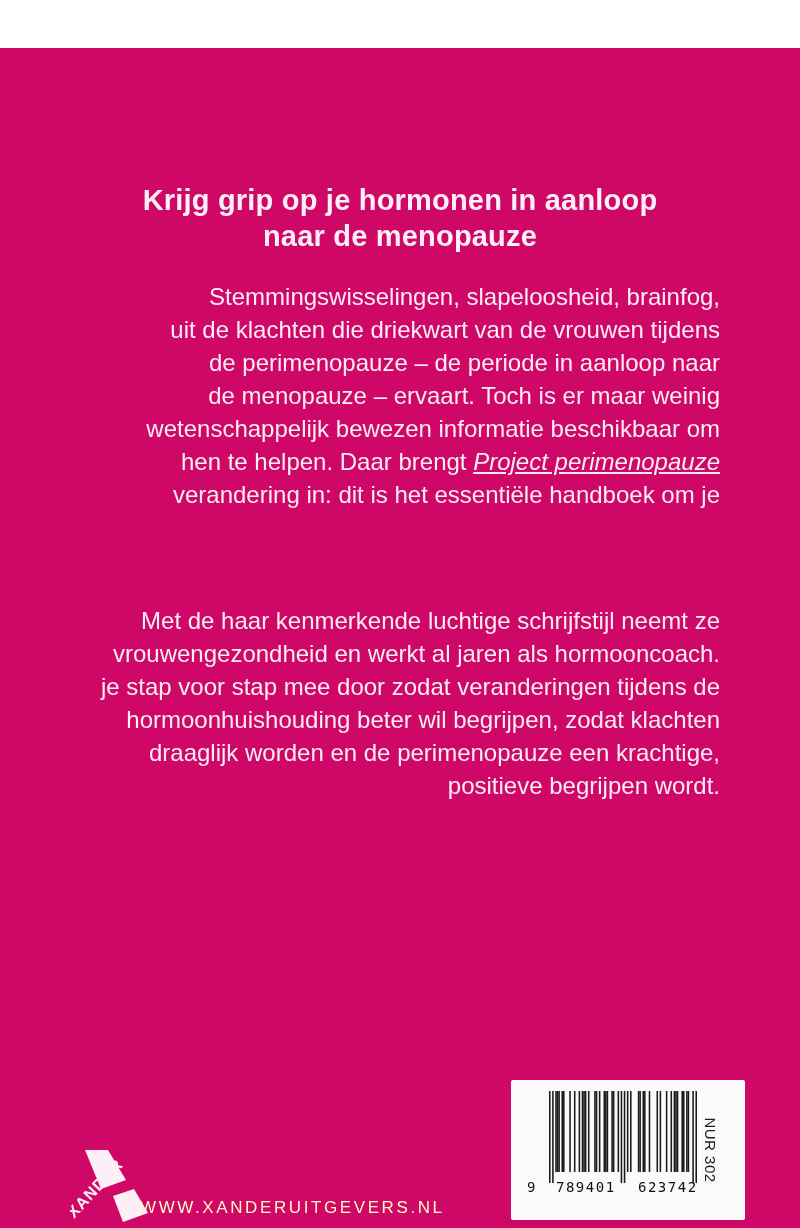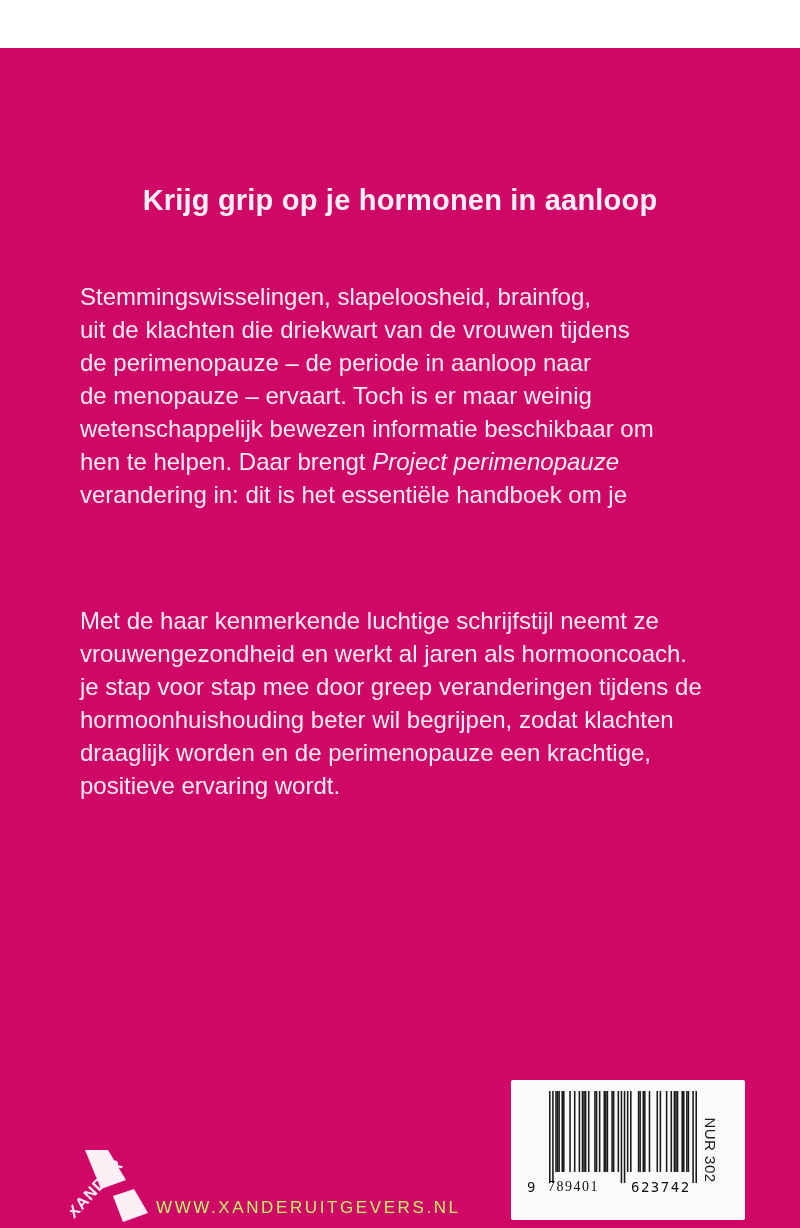--- a/index.html
+++ b/index.html
@@ -13,83 +13,84 @@
   }
   .tagline{
     position:absolute;left:0;top:134px;width:800px;
     text-align:center;
     color:#fdeff6;
     font-size:29px;font-weight:700;line-height:36px;
     letter-spacing:.2px;
   }
   .bodytext{
     position:absolute;left:80px;width:640px;
-    text-align:left;
+    text-align:right;
     color:#fcecf4;
     font-size:24px;font-weight:500;line-height:33px;
   }
   .synopsis{top:232px;}
   .author-bio{top:556px;}
   .bodytext .line{height:33px;white-space:nowrap;}
-  .italic{font-style:italic;}
+  .italic{font-style:italic;text-decoration:underline;}
   
   .barcode-panel{
     position:absolute;left:511px;top:1032px;
     width:234px;height:140px;
     background:#fafafa;border-radius:2px;
   }
   .barcode-bars{position:absolute;left:38px;top:11px;}
   .bc-digit{
     position:absolute;top:97px;
     font-family:"DejaVu Sans Mono", monospace;
     font-size:14px;color:#111;line-height:20px;
   }
   .bc-first{left:16px;}
-  .bc-left{left:37px;letter-spacing:1.5px;font-family:Liberation Serif, serif;}
-  .bc-right{left:120px;letter-spacing:1.5px;}
+  .bc-left{left:45px;letter-spacing:1.5px;}
+  .bc-right{left:127px;letter-spacing:1.5px;}
   .nur-label{
     position:absolute;top:50%;right:2px;
     transform:translateY(-50%) rotate(90deg);
     font-size:15px;color:#1c1c1c;letter-spacing:.5px;
     white-space:nowrap;
   }
   
   .publisher-logo{position:absolute;left:70px;top:1101px;}
   .website-url{
-    position:absolute;left:156px;top:1150px;
-    color:#bef264;font-size:17px;letter-spacing:2.6px;
+    position:absolute;left:140px;top:1150px;
+    color:#fef9c3;font-size:17px;letter-spacing:2.6px;
     font-weight:400;white-space:nowrap;
   }
 </style>
 </head>
 <body>
 
 <div class="cover">
 
   <div class="tagline">
     <div>Krijg grip op je hormonen in aanloop</div>
+    <div>naar de menopauze</div>
   </div>
 
   <div class="bodytext synopsis">
     <div class="line">Stemmingswisselingen, slapeloosheid, brainfog,</div>
     <div class="line">uit de klachten die driekwart van de vrouwen tijdens</div>
     <div class="line">de perimenopauze – de periode in aanloop naar</div>
     <div class="line">de menopauze – ervaart. Toch is er maar weinig</div>
     <div class="line">wetenschappelijk bewezen informatie beschikbaar om</div>
     <div class="line"><span>hen te helpen. Daar brengt </span><span class="italic">Project perimenopauze</span></div>
     <div class="line">verandering in: dit is het essentiële handboek om je</div>
   </div>
 
   <div class="bodytext author-bio">
     <div class="line">Met de haar kenmerkende luchtige schrijfstijl neemt ze</div>
     <div class="line">vrouwengezondheid en werkt al jaren als hormooncoach.</div>
-    <div class="line">je stap voor stap mee door greep veranderingen tijdens de</div>
+    <div class="line">je stap voor stap mee door zodat veranderingen tijdens de</div>
     <div class="line">hormoonhuishouding beter wil begrijpen, zodat klachten</div>
     <div class="line">draaglijk worden en de perimenopauze een krachtige,</div>
-    <div class="line">positieve ervaring wordt.</div>
+    <div class="line">positieve begrijpen wordt.</div>
   </div>
 
   <div class="barcode-panel">
     <svg id="barcode-svg" class="barcode-bars" width="148" height="92" viewBox="0 0 95 100" preserveAspectRatio="none" fill="#1a1a1a">
         <rect x="0" y="0" width="1" height="100"></rect>
         <rect x="2" y="0" width="1" height="100"></rect>
         <rect x="4" y="0" width="1" height="88"></rect>
         <rect x="5" y="0" width="1" height="88"></rect>
         <rect x="6" y="0" width="1" height="88"></rect>
         <rect x="8" y="0" width="1" height="88"></rect>

